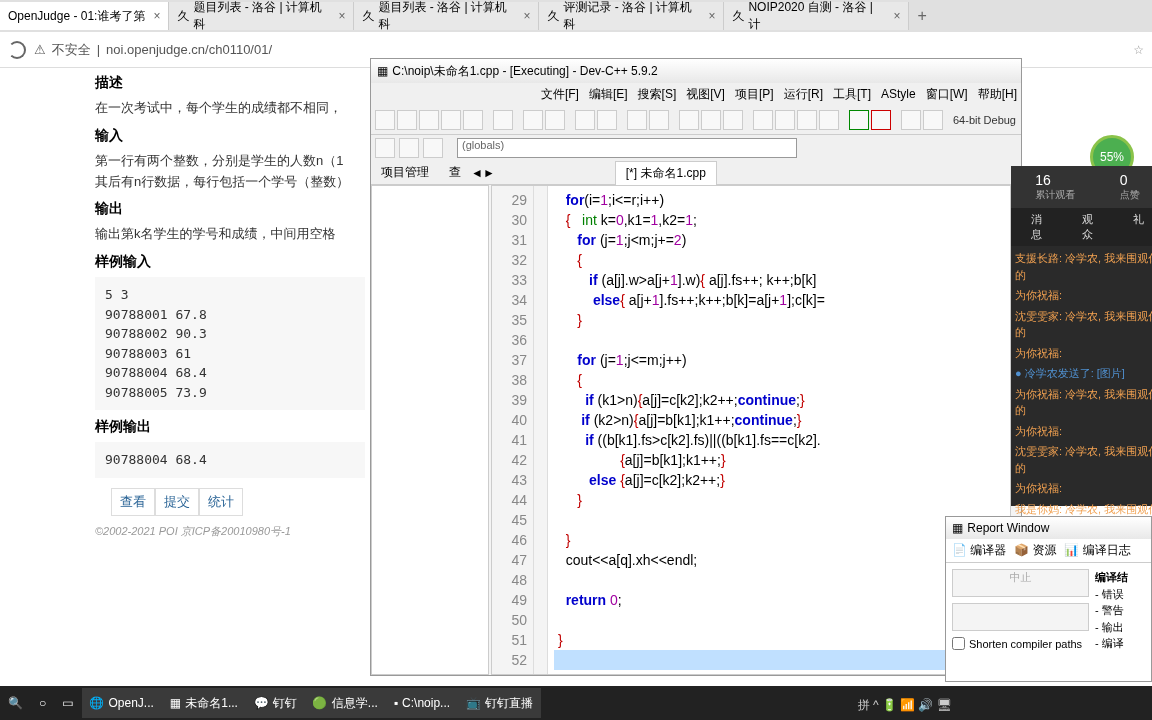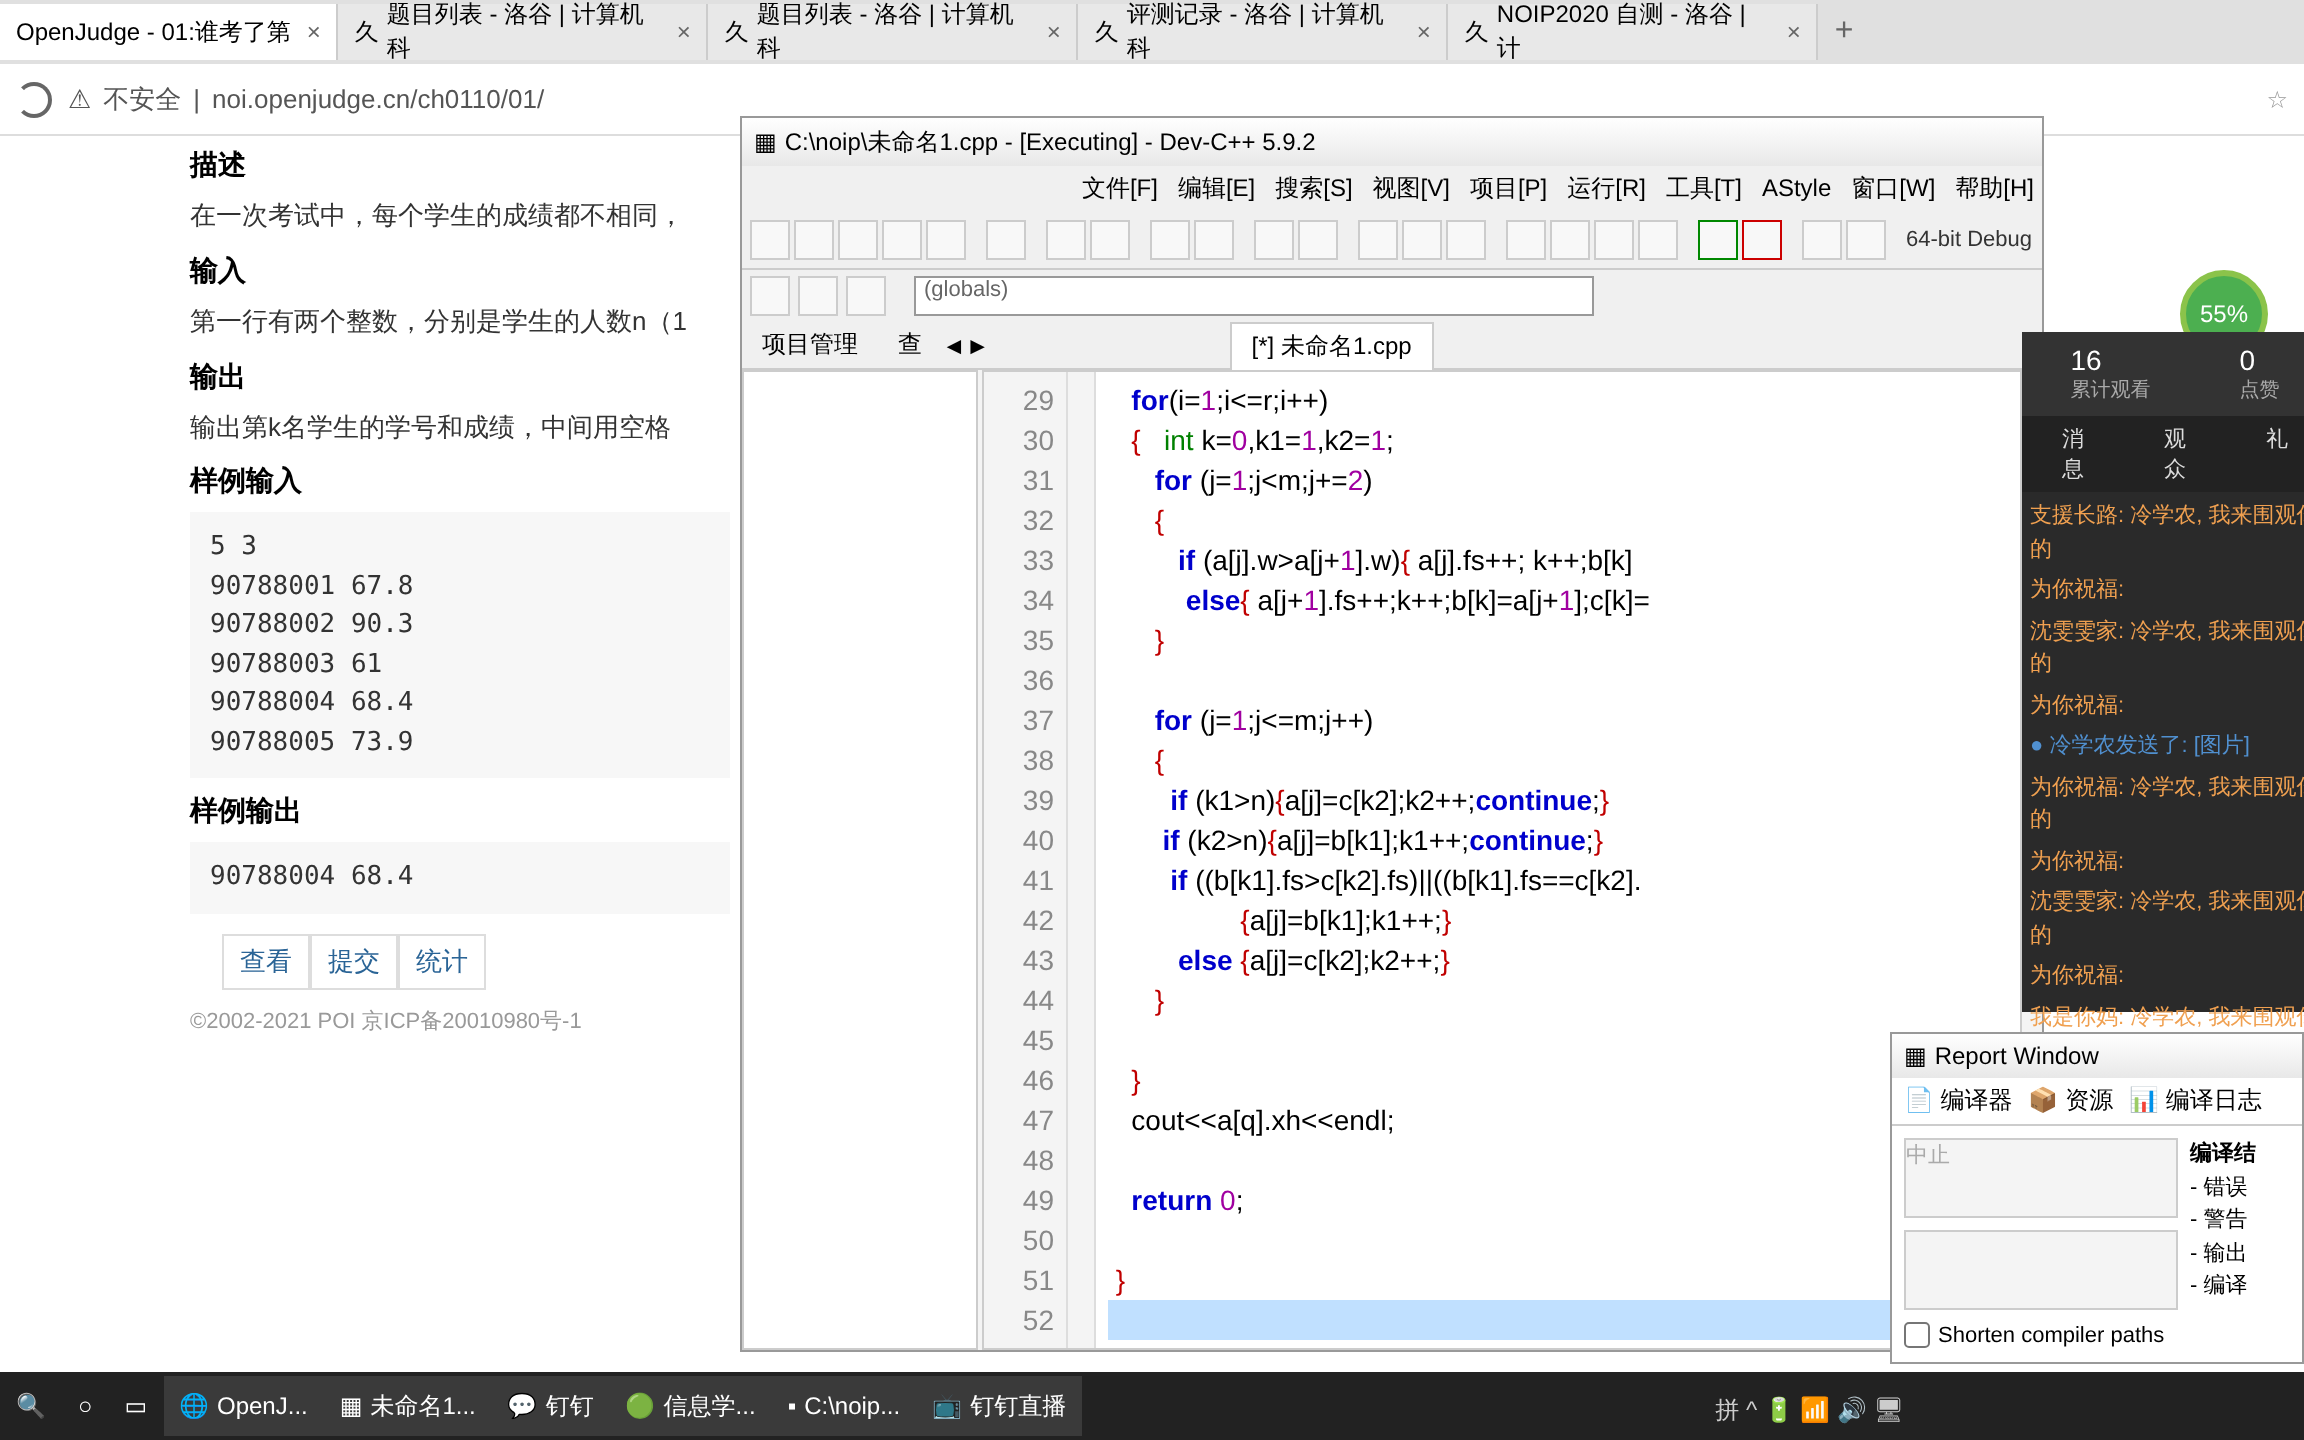--- a/index.html
+++ b/index.html
@@ -11,21 +11,21 @@
 .new-tab { padding: 0 8px; color: #666; font-size: 16px; }
 .addr-bar { display: flex; align-items: center; height: 36px; padding: 0 8px; gap: 8px; border-bottom: 1px solid #ddd; }
 .reload { width: 18px; height: 18px; border: 2px solid #666; border-radius: 50%; border-left-color: transparent; }
 .addr-input { flex: 1; font-size: 13px; color: #555; display: flex; align-items: center; gap: 6px; }
 .page-content { position: absolute; left: 95px; top: 60px; width: 270px; padding-top: 6px; }
 .page-content h3 { font-size: 14px; font-weight: bold; margin: 8px 0 6px; }
 .page-content p { font-size: 13px; line-height: 1.6; color: #333; margin-bottom: 8px; }
 .code-block { background: #f7f7f7; padding: 8px 10px; font-family: Consolas, monospace; font-size: 13px; line-height: 1.5; white-space: pre; color: #333; margin: 6px 0; }
 .btn-row { display: flex; gap: 0; margin-top: 10px; padding-left: 16px; }
 .btn-row a { color: #2a6496; font-size: 13px; text-decoration: none; padding: 4px 8px; border: 1px solid #ddd; }
-.copyright { font-size: 11px; color: #999; margin-top: 8px; }
+.copyright { font-size: 11px; color: #999; margin-top: 8px; font-style: italic; }
 .devcpp { position: absolute; left: 370px; top: 58px; width: 652px; height: 618px; background: #f4f4f4; border: 1px solid #999; }
 .devcpp-title { height: 24px; background: linear-gradient(#fff,#e8e8e8); display: flex; align-items: center; padding: 0 6px; font-size: 12px; gap: 4px; }
 .devcpp-menu { height: 22px; display: flex; align-items: center; padding: 0 4px; gap: 10px; font-size: 12px; background: #f0f0f0; justify-content: flex-end; }
 .devcpp-tb { height: 30px; display: flex; align-items: center; padding: 0 4px; gap: 2px; background: #f0f0f0; border-bottom: 1px solid #ccc; }
 .tb-btn { width: 20px; height: 20px; border: 1px solid #ccc; background: #f8f8f8; }
 .tb-sep { width: 6px; }
 .debug-sel { margin-left: 8px; font-size: 11px; color: #333; }
 .devcpp-scope { height: 26px; display: flex; align-items: center; padding: 0 4px; gap: 4px; background: #f0f0f0; }
 .scope-sel { width: 340px; height: 20px; border: 1px solid #999; background: #fff; padding: 0 4px; font-size: 11px; color: #666; }
 .devcpp-tabs { height: 24px; display: flex; align-items: center; background: #f0f0f0; border-bottom: 1px solid #ccc; }
@@ -48,21 +48,21 @@
 .chat-subtabs { display: flex; background: #222; }
 .chat-subtabs div { flex: 1; text-align: center; padding: 4px 15px; }
 .chat-msgs { padding: 4px; line-height: 1.5; }
 .chat-msgs div { margin-bottom: 4px; color: #f0a050; }
 .chat-msgs .blue { color: #5090d0; }
 .report-win { position: absolute; left: 945px; top: 516px; width: 207px; height: 166px; background: #fff; border: 1px solid #999; }
 .report-title { height: 22px; background: linear-gradient(#fff,#e8e8e8); padding: 2px 6px; font-size: 12px; display: flex; align-items: center; gap: 4px; }
 .report-tabs { height: 24px; display: flex; align-items: center; gap: 8px; padding: 0 6px; font-size: 12px; border-bottom: 1px solid #ccc; }
 .report-body { padding: 6px; font-size: 12px; display: flex; gap: 6px; }
 .report-left { flex: 1; }
-.report-input { width: 100%; height: 40px; border: 1px solid #ccc; background: #f4f4f4; margin-bottom: 6px; color: #aaa; text-align: left; font-size: 11px; }
+.report-input { width: 100%; height: 28px; border: 1px solid #ccc; background: #f4f4f4; margin-bottom: 6px; color: #aaa; text-align: center; font-size: 11px; }
 .report-chk { display: flex; align-items: center; gap: 4px; font-size: 11px; }
 .report-right { width: 50px; font-size: 11px; line-height: 1.5; }
 .taskbar { position: absolute; bottom: 0; left: 0; right: 0; height: 34px; background: #222; display: flex; align-items: center; }
 .task-item { display: flex; align-items: center; gap: 4px; padding: 0 8px; height: 30px; color: #fff; font-size: 12px; }
 .task-item.active { background: #3a3a3a; }
 .pct-badge { position: absolute; left: 1090px; top: 135px; width: 44px; height: 44px; border-radius: 50%; background: #4caf50; color: #fff; display: flex; align-items: center; justify-content: center; font-size: 12px; border: 3px solid #8bc34a; }
 .tray { position: absolute; right: 200px; bottom: 6px; display: flex; gap: 6px; color: #ccc; align-items: center; }
 </style>
 </head>
 <body>
@@ -103,21 +103,21 @@
     <span>|</span>
     <span>noi.openjudge.cn/ch0110/01/</span>
   </div>
   <span style="color:#999;">☆</span>
 </div>
 
 <div class="page-content">
   <h3>描述</h3>
   <p>在一次考试中，每个学生的成绩都不相同，</p>
   <h3>输入</h3>
-  <p><span>第一行有两个整数，分别是学生的人数n（1</span><br></p>
+  <p><span>第一行有两个整数，分别是学生的人数n（1</span><br><span>其后有n行数据，每行包括一个学号（整数）</span></p>
   <h3>输出</h3>
   <p>输出第k名学生的学号和成绩，中间用空格</p>
   <h3>样例输入</h3>
   <div class="code-block">5 3
 90788001 67.8
 90788002 90.3
 90788003 61
 90788004 68.4
 90788005 73.9</div>
   <h3>样例输出</h3>

